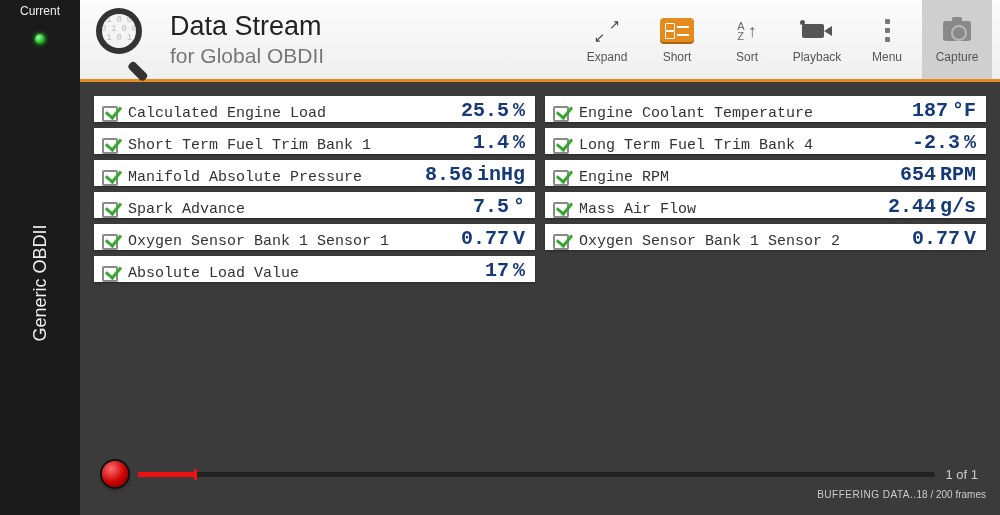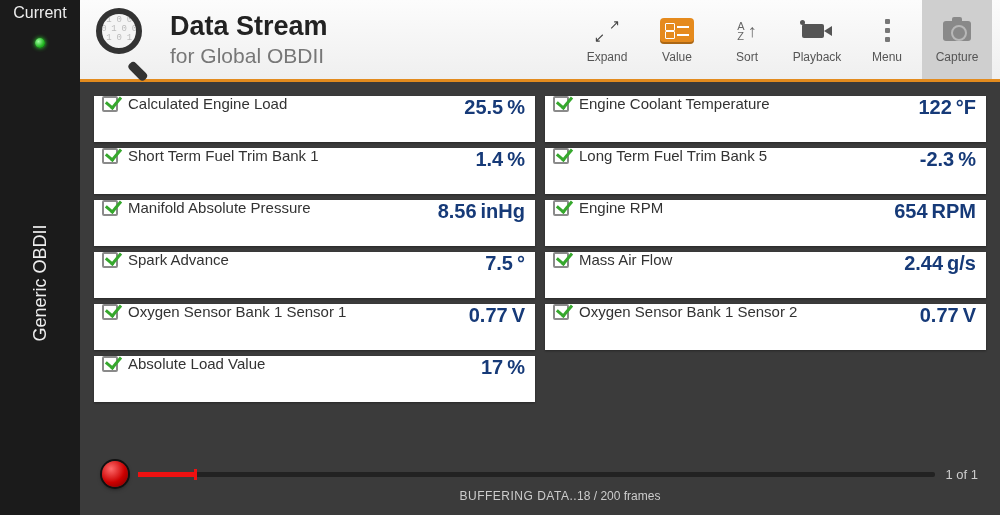--- a/index.html
+++ b/index.html
@@ -1,32 +1,32 @@
 <!DOCTYPE html>
 <html><head>
 <meta charset="utf-8">
 <style>
   * { box-sizing: border-box; margin: 0; padding: 0; }
   html, body { width: 1000px; height: 515px; overflow: hidden; font-family: Arial, Helvetica, sans-serif; background:#000; }
   .root { display:flex; width:1000px; height:515px; background:#3b3b3b; }
   
   .rail { width:80px; background:#1b1b1b; display:flex; flex-direction:column; align-items:center; color:#ddd; position:relative; }
-  .rail-tab { font-size:16px; color:#eee; margin-top:4px;text-align:center; }
+  .rail-tab { font-size:12px; color:#eee; margin-top:4px;text-align:center; }
   .rail-dot { width:10px; height:10px; border-radius:50%; background:radial-gradient(circle at 35% 35%, #9fffa0, #1fb31f 60%, #0a6f0a); margin-top:16px; box-shadow:0 0 4px #2fef2f; }
   .rail-title { position:absolute; left:50%; top:55%; transform: translate(-50%,-50%) rotate(-90deg); white-space:nowrap; font-size:18px; color:#eee; }
   
   .main { flex:1; display:flex; flex-direction:column; background:#3b3b3b; }
   
   .header { height:82px; background:linear-gradient(#fcfcfc,#efefef); border-bottom:3px solid #e38b1e; display:flex; align-items:center; padding:0 8px 0 14px; }
   .mag { width:64px; height:64px; position:relative; margin-right:12px; }
   .mag-ring { position:absolute; left:2px; top:0; width:46px; height:46px; border:6px solid #333; border-radius:50%; background:#f4f4f4; display:flex; align-items:center; justify-content:center; overflow:hidden; }
   .mag-bits { font-family: "Courier New", monospace; font-size:9px; line-height:9px; color:#bbb; text-align:center; letter-spacing:-0.3px; transform:translateY(-1px); }
   .mag-handle { position:absolute; right:6px; bottom:4px; width:22px; height:9px; background:#333; border-radius:4px; transform:rotate(45deg); transform-origin:left center; }
   .titles { flex:0 0 auto; display:flex; flex-direction:column; }
-  .title { font-size:27px; font-weight:bold; color:#222; }
+  .title { font-size:27px; font-weight:normal; color:#222; }
   .subtitle { font-size:21px; color:#777; margin-top:2px; }
   .spacer { flex:1; }
   .toolbar { display:flex; align-items:stretch; height:100%; }
   .tbtn { width:70px; display:flex; flex-direction:column; align-items:center; justify-content:center; gap:4px; font-size:12px; color:#555; cursor:pointer; }
   .tbtn .glyph { height:30px; display:flex; align-items:center; justify-content:center; }
   .tbtn.active { background:#cfcfcf; }
   .tbtn.custom .box { width:34px; height:26px; background:#e58a1d; border-radius:4px; position:relative; box-shadow:inset 0 -2px 0 rgba(0,0,0,.25); }
   .tbtn.custom .box::before, .tbtn.custom .box::after { content:""; position:absolute; background:#fff; }
   .tbtn.custom .box::before { left:5px; top:5px; width:8px; height:6px; border:1px solid #fff; border-radius:1px; background:transparent; }
   .tbtn.custom .box::after { left:5px; bottom:5px; width:8px; height:6px; border:1px solid #fff; border-radius:1px; background:transparent; }
@@ -43,35 +43,35 @@
   .play-sg .lens { position:absolute; right:0; top:5px; width:0;height:0;border-top:5px solid transparent;border-bottom:5px solid transparent;border-right:8px solid #555; }
   .play-sg .dot { position:absolute; left:-2px; top:-1px; width:5px;height:5px;border-radius:50%;background:#555; }
   .capture-sg { width:28px; height:20px; background:#898989; border-radius:3px; position:relative; }
   .capture-sg::before { content:""; position:absolute; top:-4px; left:9px; width:10px; height:5px; background:#898989; border-radius:2px 2px 0 0; }
   .capture-sg::after { content:""; position:absolute; top:4px; left:8px; width:12px; height:12px; border:2px solid #b8b8b8; border-radius:50%; }
   .menu-sg { display:flex; flex-direction:column; gap:4px; }
   .menu-sg span { width:5px; height:5px; background:#777; border-radius:1px; }
   
   .content { flex:1; padding:14px 14px 0 14px; overflow:hidden; }
   .grid { display:grid; grid-template-columns: 1fr 1fr; gap:6px 10px; }
-  .card { background:#fff; height:46px; display:flex; align-items:flex-start; padding:0 10px 0 8px; box-shadow:0 1px 2px rgba(0,0,0,.35); }
+  .card { background:#fff; height:26px; display:flex; align-items:flex-end; padding:0 10px 0 8px; box-shadow:0 1px 2px rgba(0,0,0,.35);font-family:Liberation Mono, monospace; }
   .chk { width:16px; height:16px; border:2px solid #8a8a8a; border-radius:2px; margin-right:10px; position:relative; flex-shrink:0; }
   .chk::after { content:""; position:absolute; left:2px; top:-2px; width:12px; height:7px; border-left:3px solid #36a82d; border-bottom:3px solid #36a82d; transform:rotate(-50deg); }
   .label { flex:1; font-size:15px; color:#333; line-height:16px; }
   .val { font-size:20px; font-weight:bold; color:#163a78; white-space:nowrap; }
   .val .unit { font-weight:bold; margin-left:4px; }
   
   .footer { height:56px; display:flex; flex-direction:column; }
   .track { height:30px; display:flex; align-items:center; padding:0 22px; gap:10px; }
   .rec { width:26px; height:26px; border-radius:50%; background:radial-gradient(circle at 35% 30%, #ff6b6b, #cc0000 55%, #6e0000); box-shadow:0 0 0 2px #111, 0 2px 4px rgba(0,0,0,.6); cursor:pointer; }
   .bar { flex:1; height:5px; background:#222; position:relative; border-radius:2px; }
   .bar-fill { position:absolute; left:0; top:0; height:100%; background:#e11; width:7%; }
   .bar-knob { position:absolute; top:-3px; width:3px; height:11px; background:#e11; left:7%; }
   .counter { font-size:13px; color:#ccc; white-space:nowrap; }
-  .statusline { height:22px; display:flex; align-items:flex-start; padding:0 14px; font-size:12px; color:#ccc; justify-content:center; }
+  .statusline { height:22px; display:flex; align-items:flex-start; padding:0 14px; font-size:10px; color:#ccc; justify-content:flex-end; }
   .statusline .buf { margin-left:40px; letter-spacing:0.5px; }
 </style>
 </head>
 <body>
 
 <div class="root">
 
   <div class="rail">
     <div class="rail-tab">Current</div>
     <div class="rail-dot"></div>
@@ -101,21 +101,21 @@
             </div>
           <span>Expand</span>
         </div>
         <div class="tbtn custom">
           <div class="glyph">
               <div class="box">
                 <span class="line1"></span>
                 <span class="line2"></span>
               </div>
             </div>
-          <span>Value</span>
+          <span>Short</span>
         </div>
         <div class="tbtn">
           <div class="glyph">
             <div class="sort-sg">
               <div class="az">
                   <div>A</div>
                   <div>Z</div>
                 </div>
               <div class="arrow">↑</div>
             </div>
@@ -154,30 +154,30 @@
     <div class="content">
       <div class="grid" id="grid">
           <div class="card">
             <div class="chk"></div>
             <div class="label">Calculated Engine Load</div>
             <div class="val"><span>25.5</span><span class="unit">%</span></div>
           </div>
           <div class="card">
             <div class="chk"></div>
             <div class="label">Engine Coolant Temperature</div>
-            <div class="val"><span>122</span><span class="unit">°F</span></div>
+            <div class="val"><span>187</span><span class="unit">°F</span></div>
           </div>
           <div class="card">
             <div class="chk"></div>
             <div class="label">Short Term Fuel Trim Bank 1</div>
             <div class="val"><span>1.4</span><span class="unit">%</span></div>
           </div>
           <div class="card">
             <div class="chk"></div>
-            <div class="label">Long Term Fuel Trim Bank 5</div>
+            <div class="label">Long Term Fuel Trim Bank 4</div>
             <div class="val"><span>-2.3</span><span class="unit">%</span></div>
           </div>
           <div class="card">
             <div class="chk"></div>
             <div class="label">Manifold Absolute Pressure</div>
             <div class="val"><span>8.56</span><span class="unit">inHg</span></div>
           </div>
           <div class="card">
             <div class="chk"></div>
             <div class="label">Engine RPM</div>

